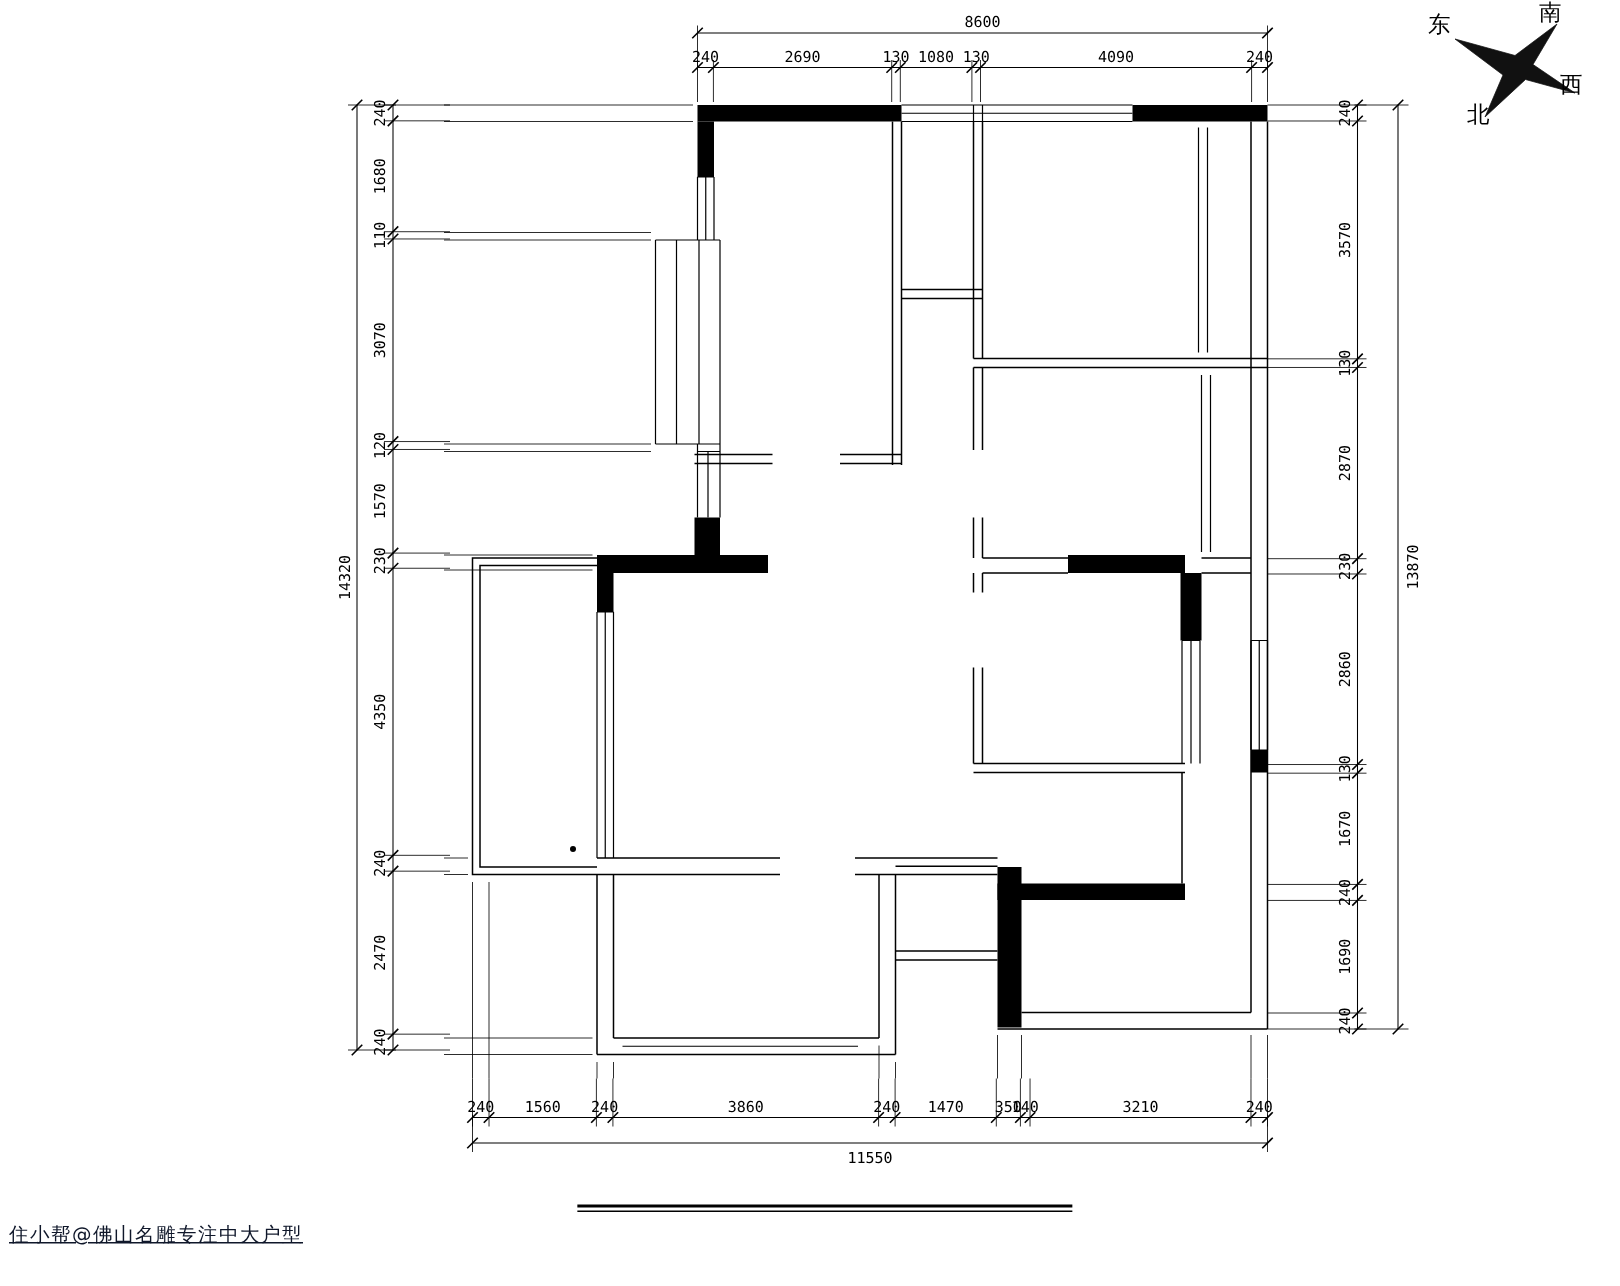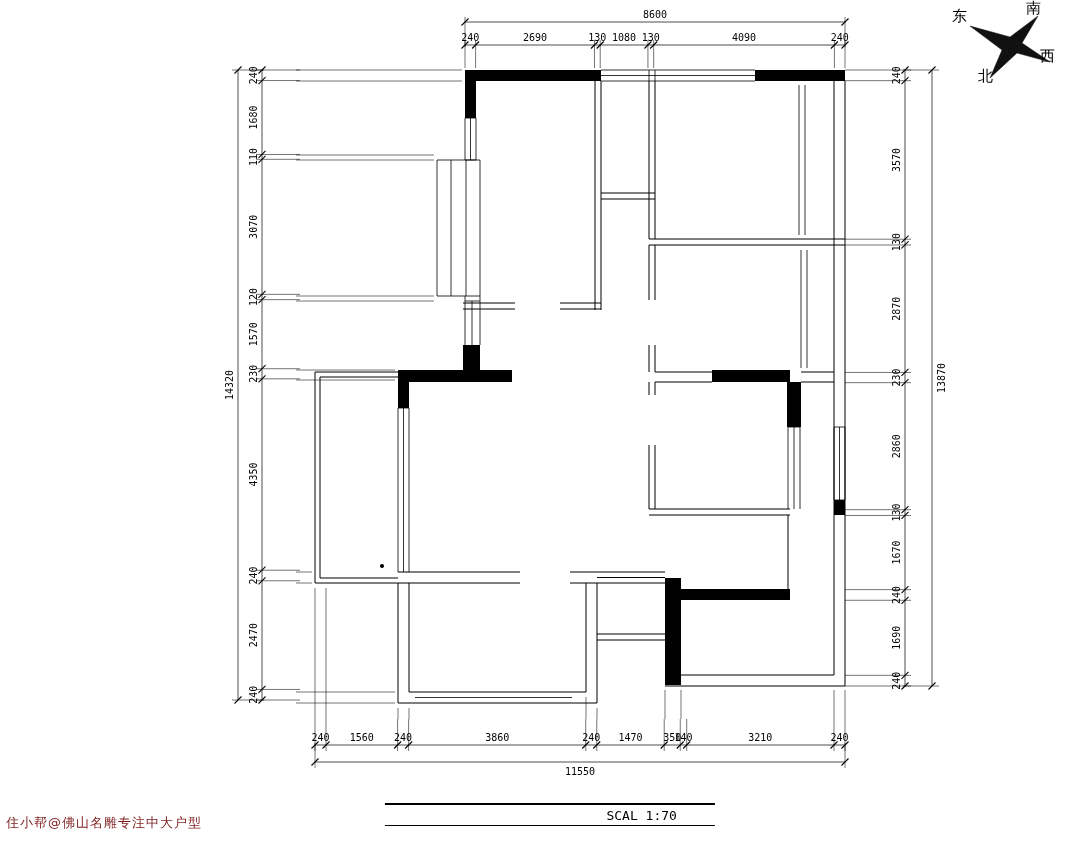--- a/index.html
+++ b/index.html
@@ -21,22 +21,23 @@
     font-family:"DejaVu Serif","Liberation Serif",serif;
     font-size:21px;letter-spacing:2px;white-space:nowrap;
   }
   .title-rule{border-top:2px solid #000;margin-top:5px;}
   .title-rule.thin{border-top-width:1px;margin-top:2px;}
   .scale-text{
     font-family:"DejaVu Sans Mono","Liberation Mono",monospace;
     font-size:13px;text-align:right;padding-right:38px;margin-top:3px;
   }
   .watermark{
-    position:absolute;left:6px;top:814px;font-size:13px;color:#7f1d1d;
+    position:absolute;left:6px;top:814px;font-size:13px;color:#0f172a;
     letter-spacing:1px;
+    text-decoration:underline;
   }
 </style>
 </head>
 <body>
 
 <svg id="plan" class="abs" style="left:0;top:0" width="1080" height="857" viewBox="0 0 1080 857">
 
   <g fill="#000">
     <rect x="465" y="70" width="136" height="11"></rect>
     <rect x="465" y="81" width="11" height="37"></rect>
@@ -270,17 +271,16 @@
     </g>
 </svg>
 
 <div class="compass-label" style="left:952px;top:8px">东</div>
 <div class="compass-label" style="left:1026px;top:0px">南</div>
 <div class="compass-label" style="left:1040px;top:48px">西</div>
 <div class="compass-label" style="left:978px;top:68px">北</div>
 
 <div class="title-block">
   <div class="title-rule"></div>
-  <div class="scale-text">SCAL 1:70</div>
   <div class="title-rule thin"></div>
 </div>
 
 <div class="watermark">住小帮@佛山名雕专注中大户型</div>
 
 </body></html>

